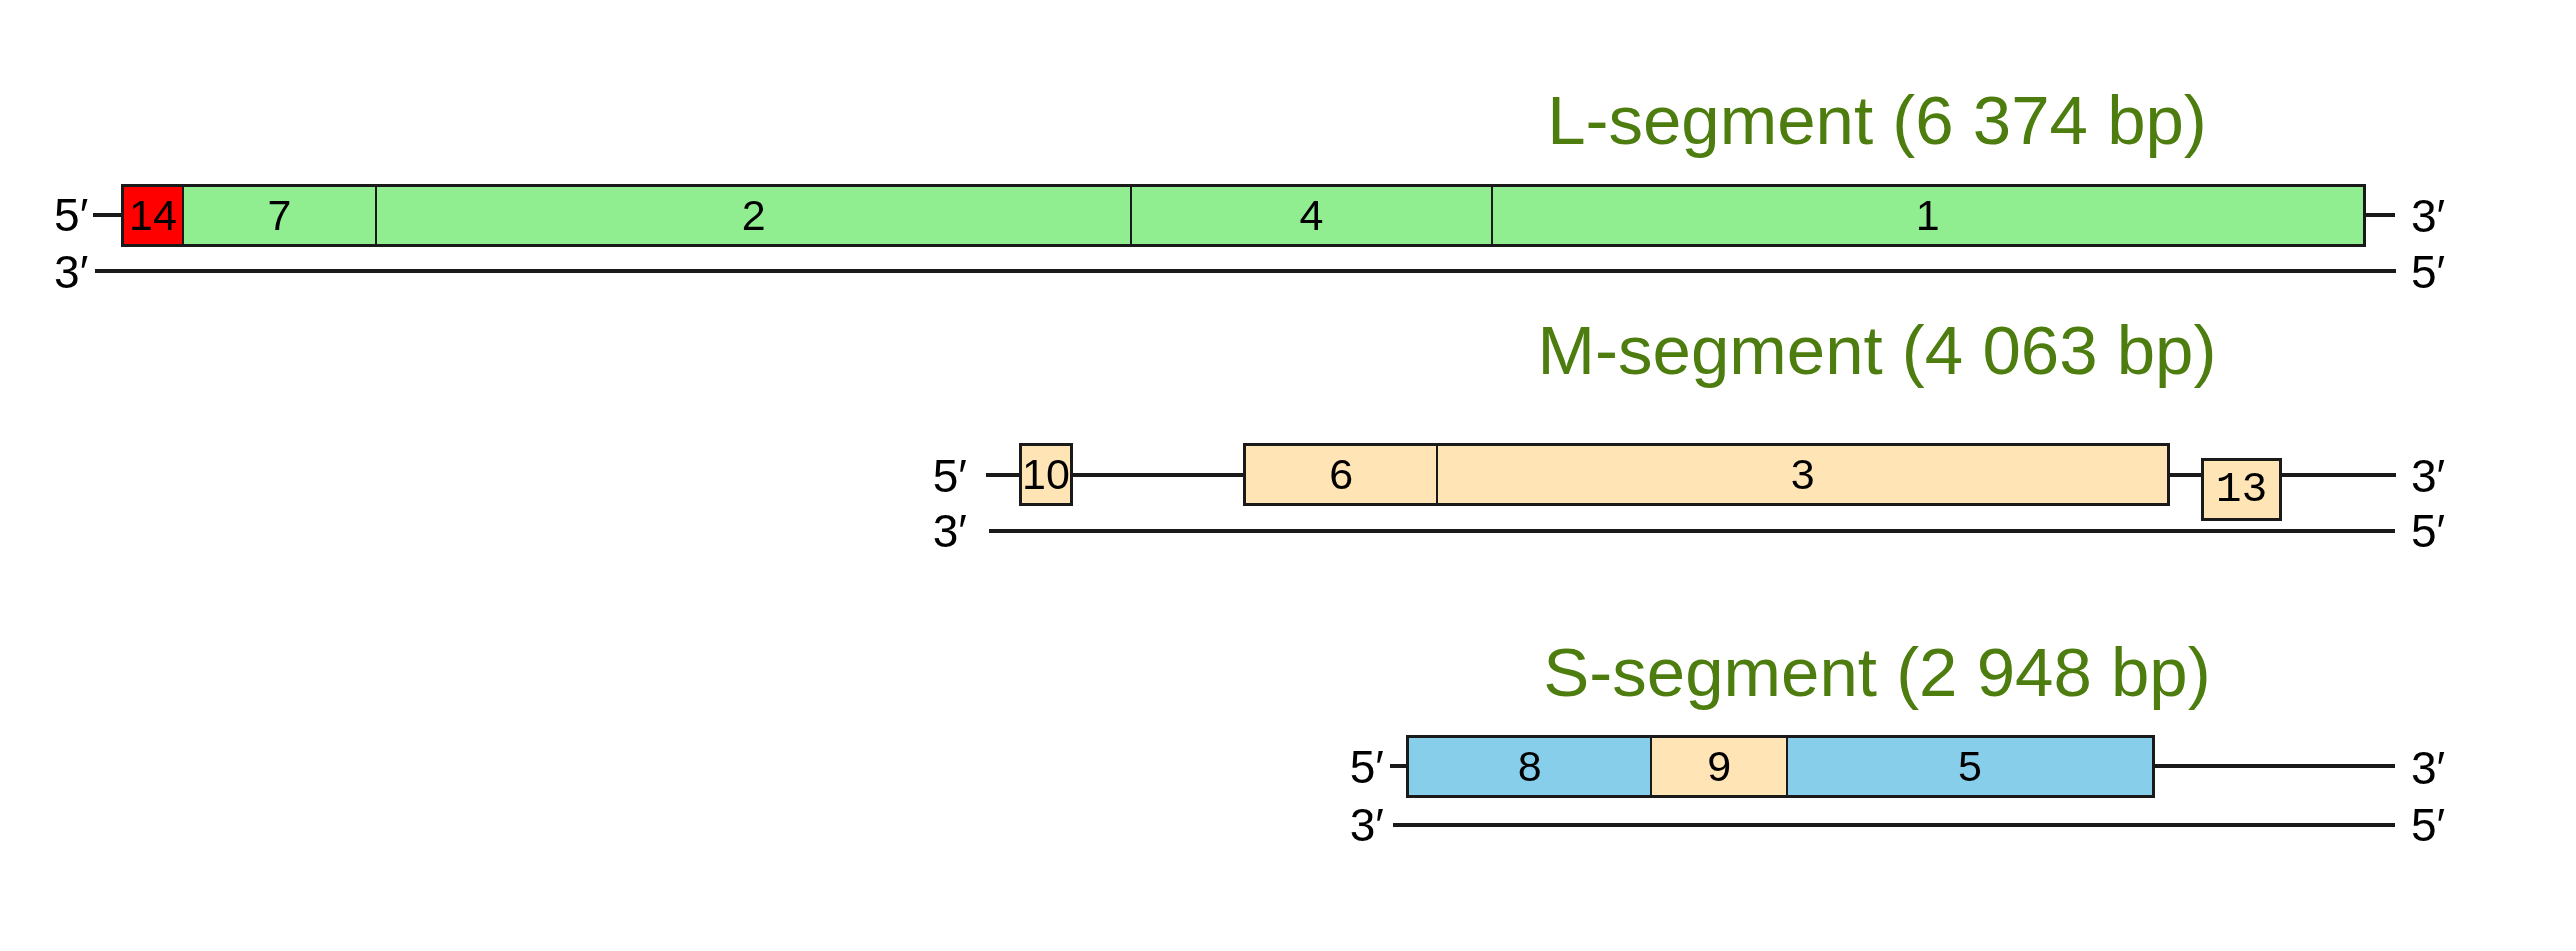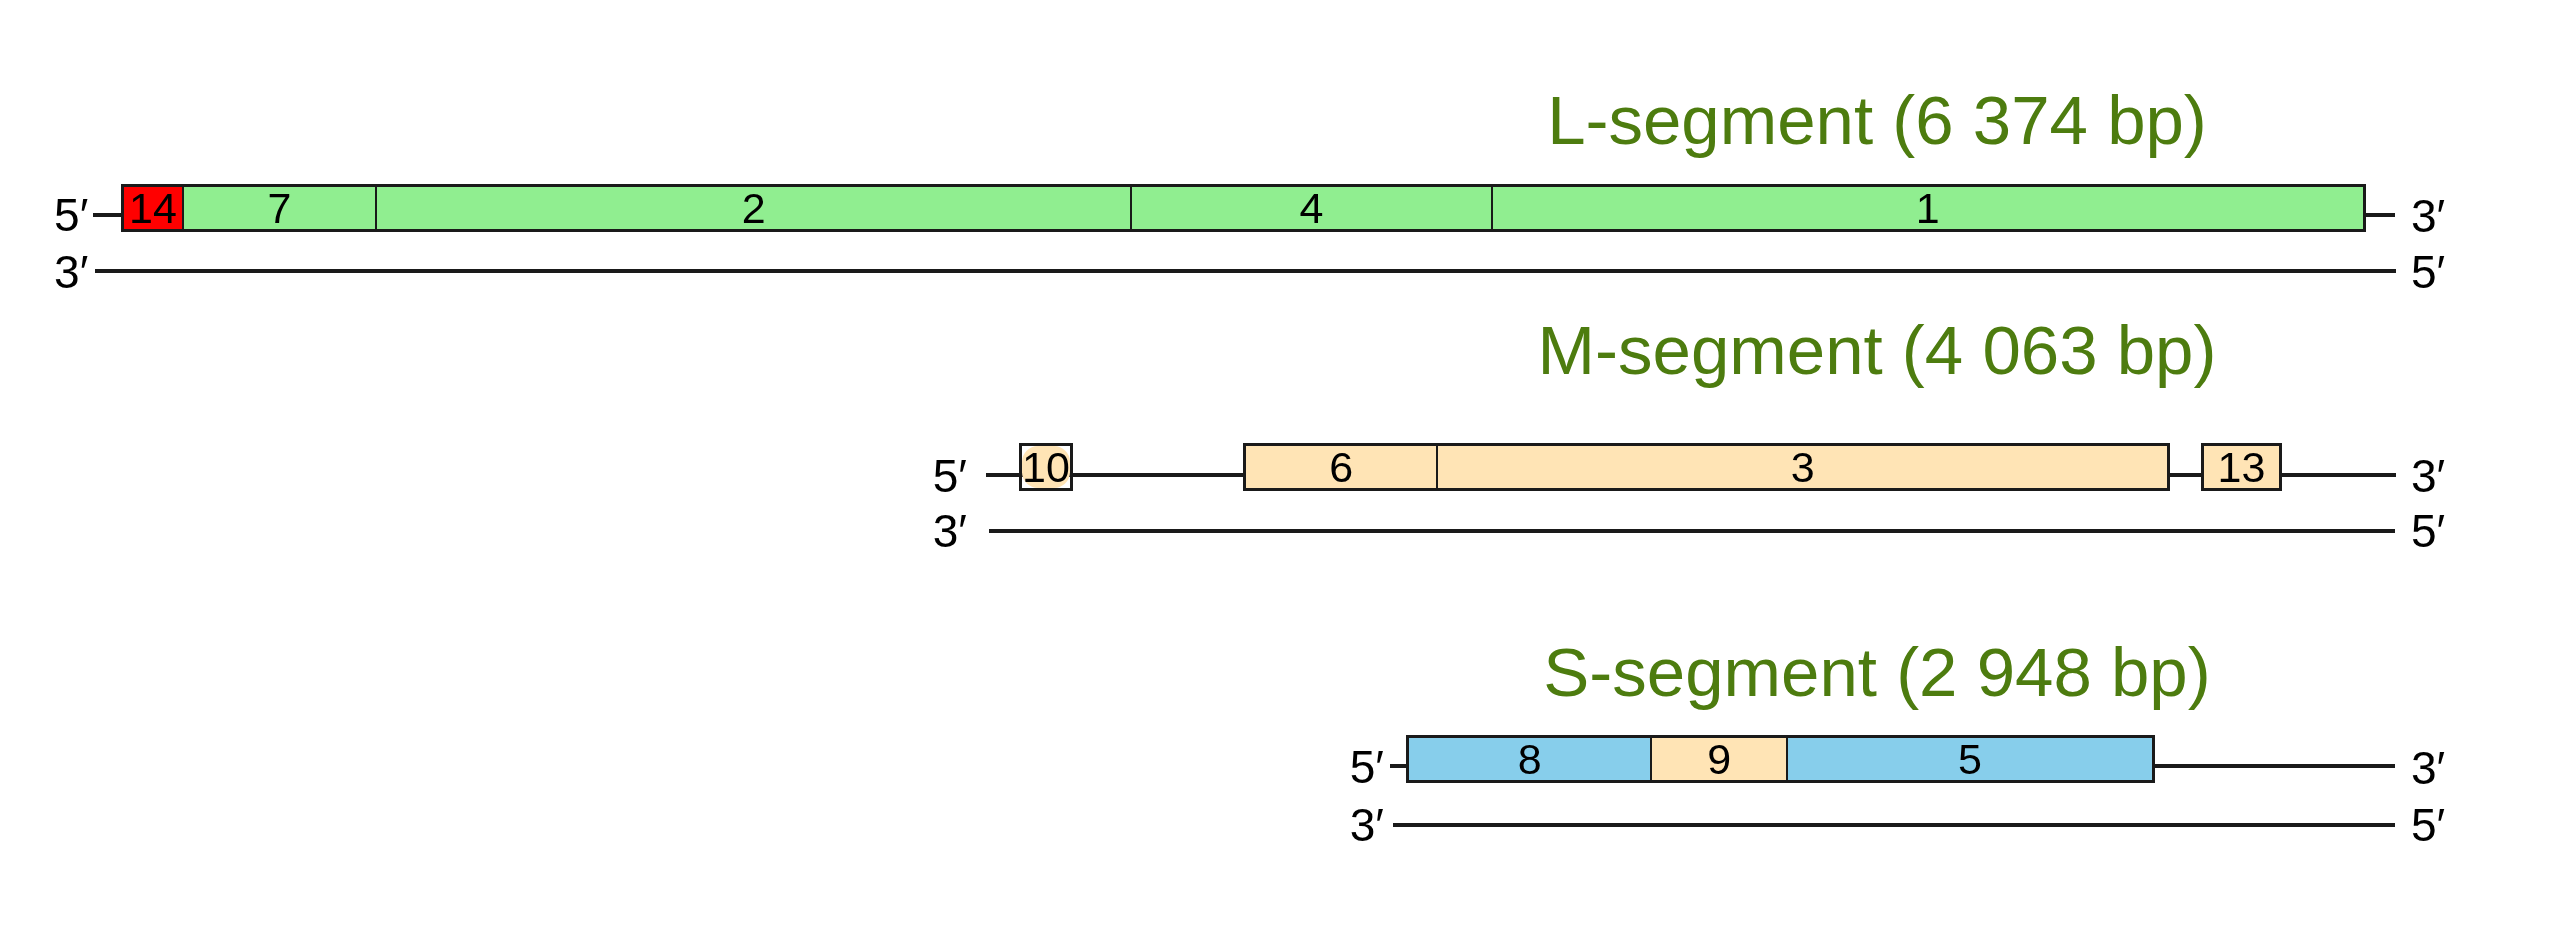--- a/index.html
+++ b/index.html
@@ -24,21 +24,21 @@
     height:4.4px;
     background:#1a1a1a;
     z-index:0;
   }
   .orf-run{
     position:absolute;
     display:flex;
     box-sizing:border-box;
     border:3.5px solid #1a1a1a;
     z-index:1;
-    height:48px;
+    height:63px;
   }
   .orf{
     display:flex;
     align-items:center;
     justify-content:center;
     font-size:43px;
     color:#000;
     min-width:0;
     overflow:hidden;
   }
@@ -90,29 +90,29 @@
 
     <div class="strand" style="left:986px;top:473px;width:1410px;"></div>
     <div class="strand" style="left:989px;top:529px;width:1406px;"></div>
 
     <div class="end-label right-align" style="left:861px;top:453px;">5′</div>
     <div class="end-label" style="left:2411px;top:453px;">3′</div>
     <div class="end-label right-align" style="left:861px;top:508px;">3′</div>
     <div class="end-label" style="left:2411px;top:508px;">5′</div>
 
     <div class="orf-run" style="left:1019px;top:443px;width:54px;">
-      <div class="orf fill-tan" style="flex:1 0 0;border-radius:16px;">10</div>
+      <div class="orf fill-tan" style="flex:1 0 0;">10</div>
     </div>
 
     <div class="orf-run" style="left:1243px;top:443px;width:927px;">
       <div class="orf fill-tan" style="flex:217 0 0;">6</div>
       <div class="orf fill-tan" style="flex:830 0 0;">3</div>
     </div>
 
-    <div class="orf-run" style="left:2201px;top:443px;width:81px;">
+    <div class="orf-run" style="left:2201px;top:458px;width:81px;font-family:Liberation Mono, monospace;">
       <div class="orf fill-tan" style="flex:1 0 0;">13</div>
     </div>
   </div>
 
   <div>
     <div class="seg-title" style="left:1877px;top:635px;">S-segment (2 948 bp)</div>
 
     <div class="strand" style="left:1390px;top:764px;width:1005px;"></div>
     <div class="strand" style="left:1393px;top:823px;width:1002px;"></div>
 

